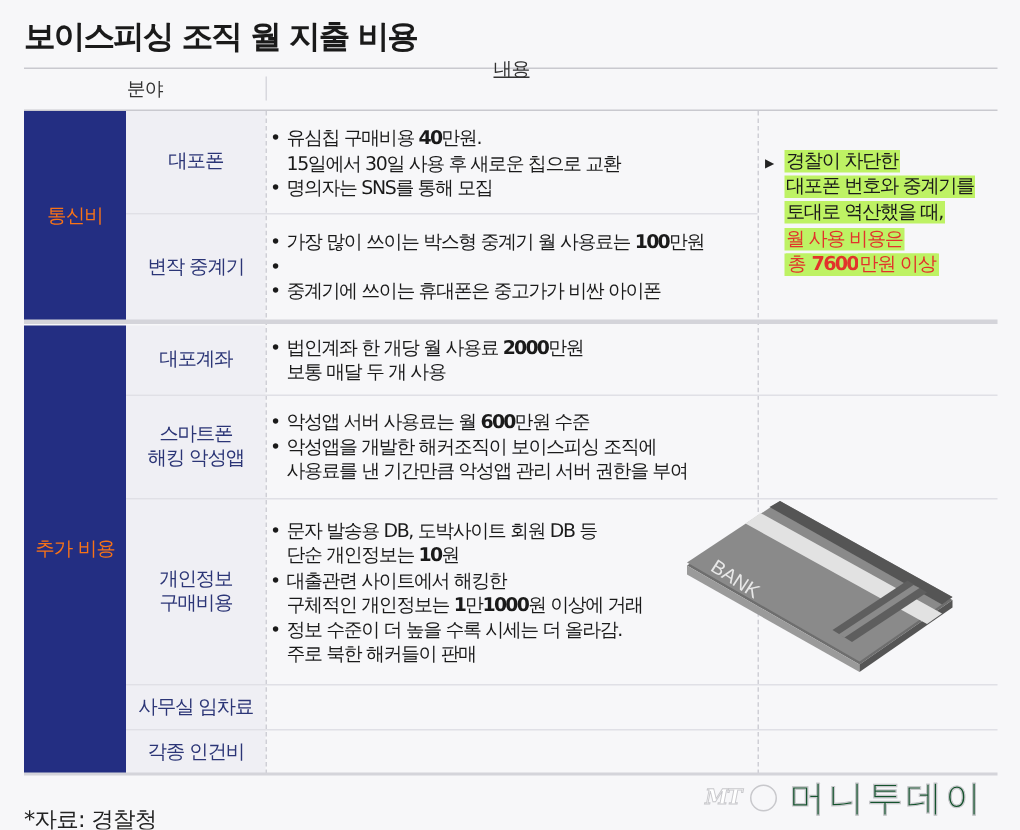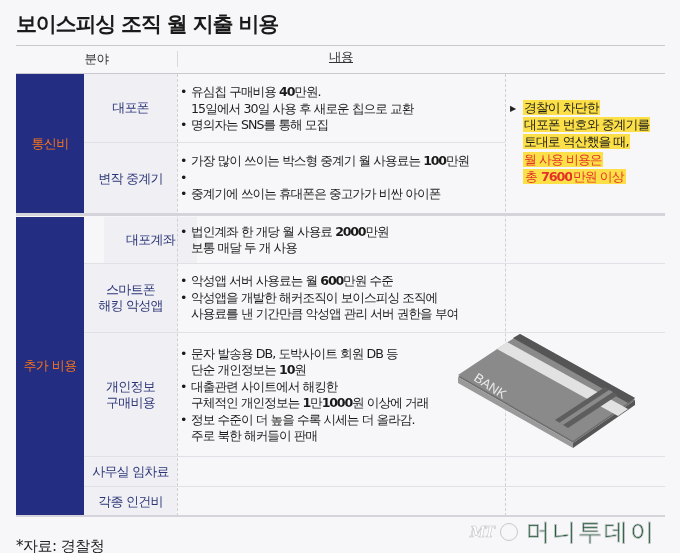--- a/index.html
+++ b/index.html
@@ -21,46 +21,46 @@
   .bullet .txt { white-space: pre-line; }
   b { font-weight: bold; letter-spacing: -1.2px; }
 
   .rowline { position: absolute; height: 1px; background: #e0e0e6; }
   .thick { position: absolute; height: 3px; background: #d4d4da; }
   .vdash { position: absolute; width: 0; border-left: 1px dashed #cfcfd6; }
 
   .note { position: absolute; left: 512px; top: 99px; font-size: 12.8px; letter-spacing: -0.9px; line-height: 17.2px; }
   .note .arrow { position: absolute; left: -2px; top: 1px; font-size: 8px; color: #222; }
   .note .ln { display: block; margin-left: 11px; }
-  .note .ln span { background: #fde047; padding: 0 1px; }
+  .note .ln span { background: #bef264; padding: 0 1px; }
   .note .red { color: #e2332b; }
 
   .footer { position: absolute; left: 16px; top: 525px; font-size: 15px; letter-spacing: -0.5px; color: #222; margin-top: 12px; }
   .logo { position: absolute; left: 470px; top: 516px; display: flex; align-items: center; color: #fff; }
   .logo .mt { font-family: "DejaVu Serif", serif; font-style: italic; font-size: 14px; font-weight: bold; color: #fff; -webkit-text-stroke: 0.6px #c8c8cc; letter-spacing: -1px; }
   .logo .o { width: 18px; height: 18px; border: 1.5px solid #c8c8cc; border-radius: 50%; margin: 0 8px 0 6px; }
   .logo .name { font-size: 24px; color: #14532d; -webkit-text-stroke: 0.8px #c8c8cc; letter-spacing: 2px; }
 </style>
 </head>
 <body>
 
 <div class="title">보이스피싱 조직 월 지출 비용</div>
 
 <div class="hline" style="left:16px; top:45px; width:649px;"></div>
 <div class="hdr" style="left:16px; top:51px; width:161px;">분야</div>
 <div class="vdash" style="left:177px; top:51px; height:16px; border-left-style:solid; border-color:#d8d8de;"></div>
-<div class="hdr" style="left:177px; top:49px; width:328px;text-decoration:underline;">내용</div>
+<div class="hdr" style="left:177px; top:38px; width:328px;text-decoration:underline;">내용</div>
 <div class="hline" style="left:16px; top:73px; width:649px;"></div>
 
 <div class="cat" style="top:74px; height:140px;">통신비</div>
 <div class="cat" style="top:217px; height:299px; align-items:flex-start; padding-top:140px;">추가 비용</div>
 
 <div class="sub" style="top:74px; height:68px;">대포폰</div>
 <div class="sub" style="top:143px; height:71px;">변작 중계기</div>
-<div class="sub" style="top:217px; height:46px;margin-left:20px;">대포계좌</div>
+<div class="sub" style="top:217px; height:46px;">대포계좌</div>
 <div class="sub" style="top:264px; height:68px;">스마트폰
 해킹 악성앱</div>
 <div class="sub" style="top:333px; height:123px;">개인정보
 구매비용</div>
 <div class="sub" style="top:457px; height:29px;">사무실 임차료</div>
 <div class="sub" style="top:487px; height:29px;">각종 인건비</div>
 
 <div class="vdash" style="left:177px; top:74px; height:442px;"></div>
 <div class="vdash" style="left:505px; top:74px; height:442px;"></div>
 

